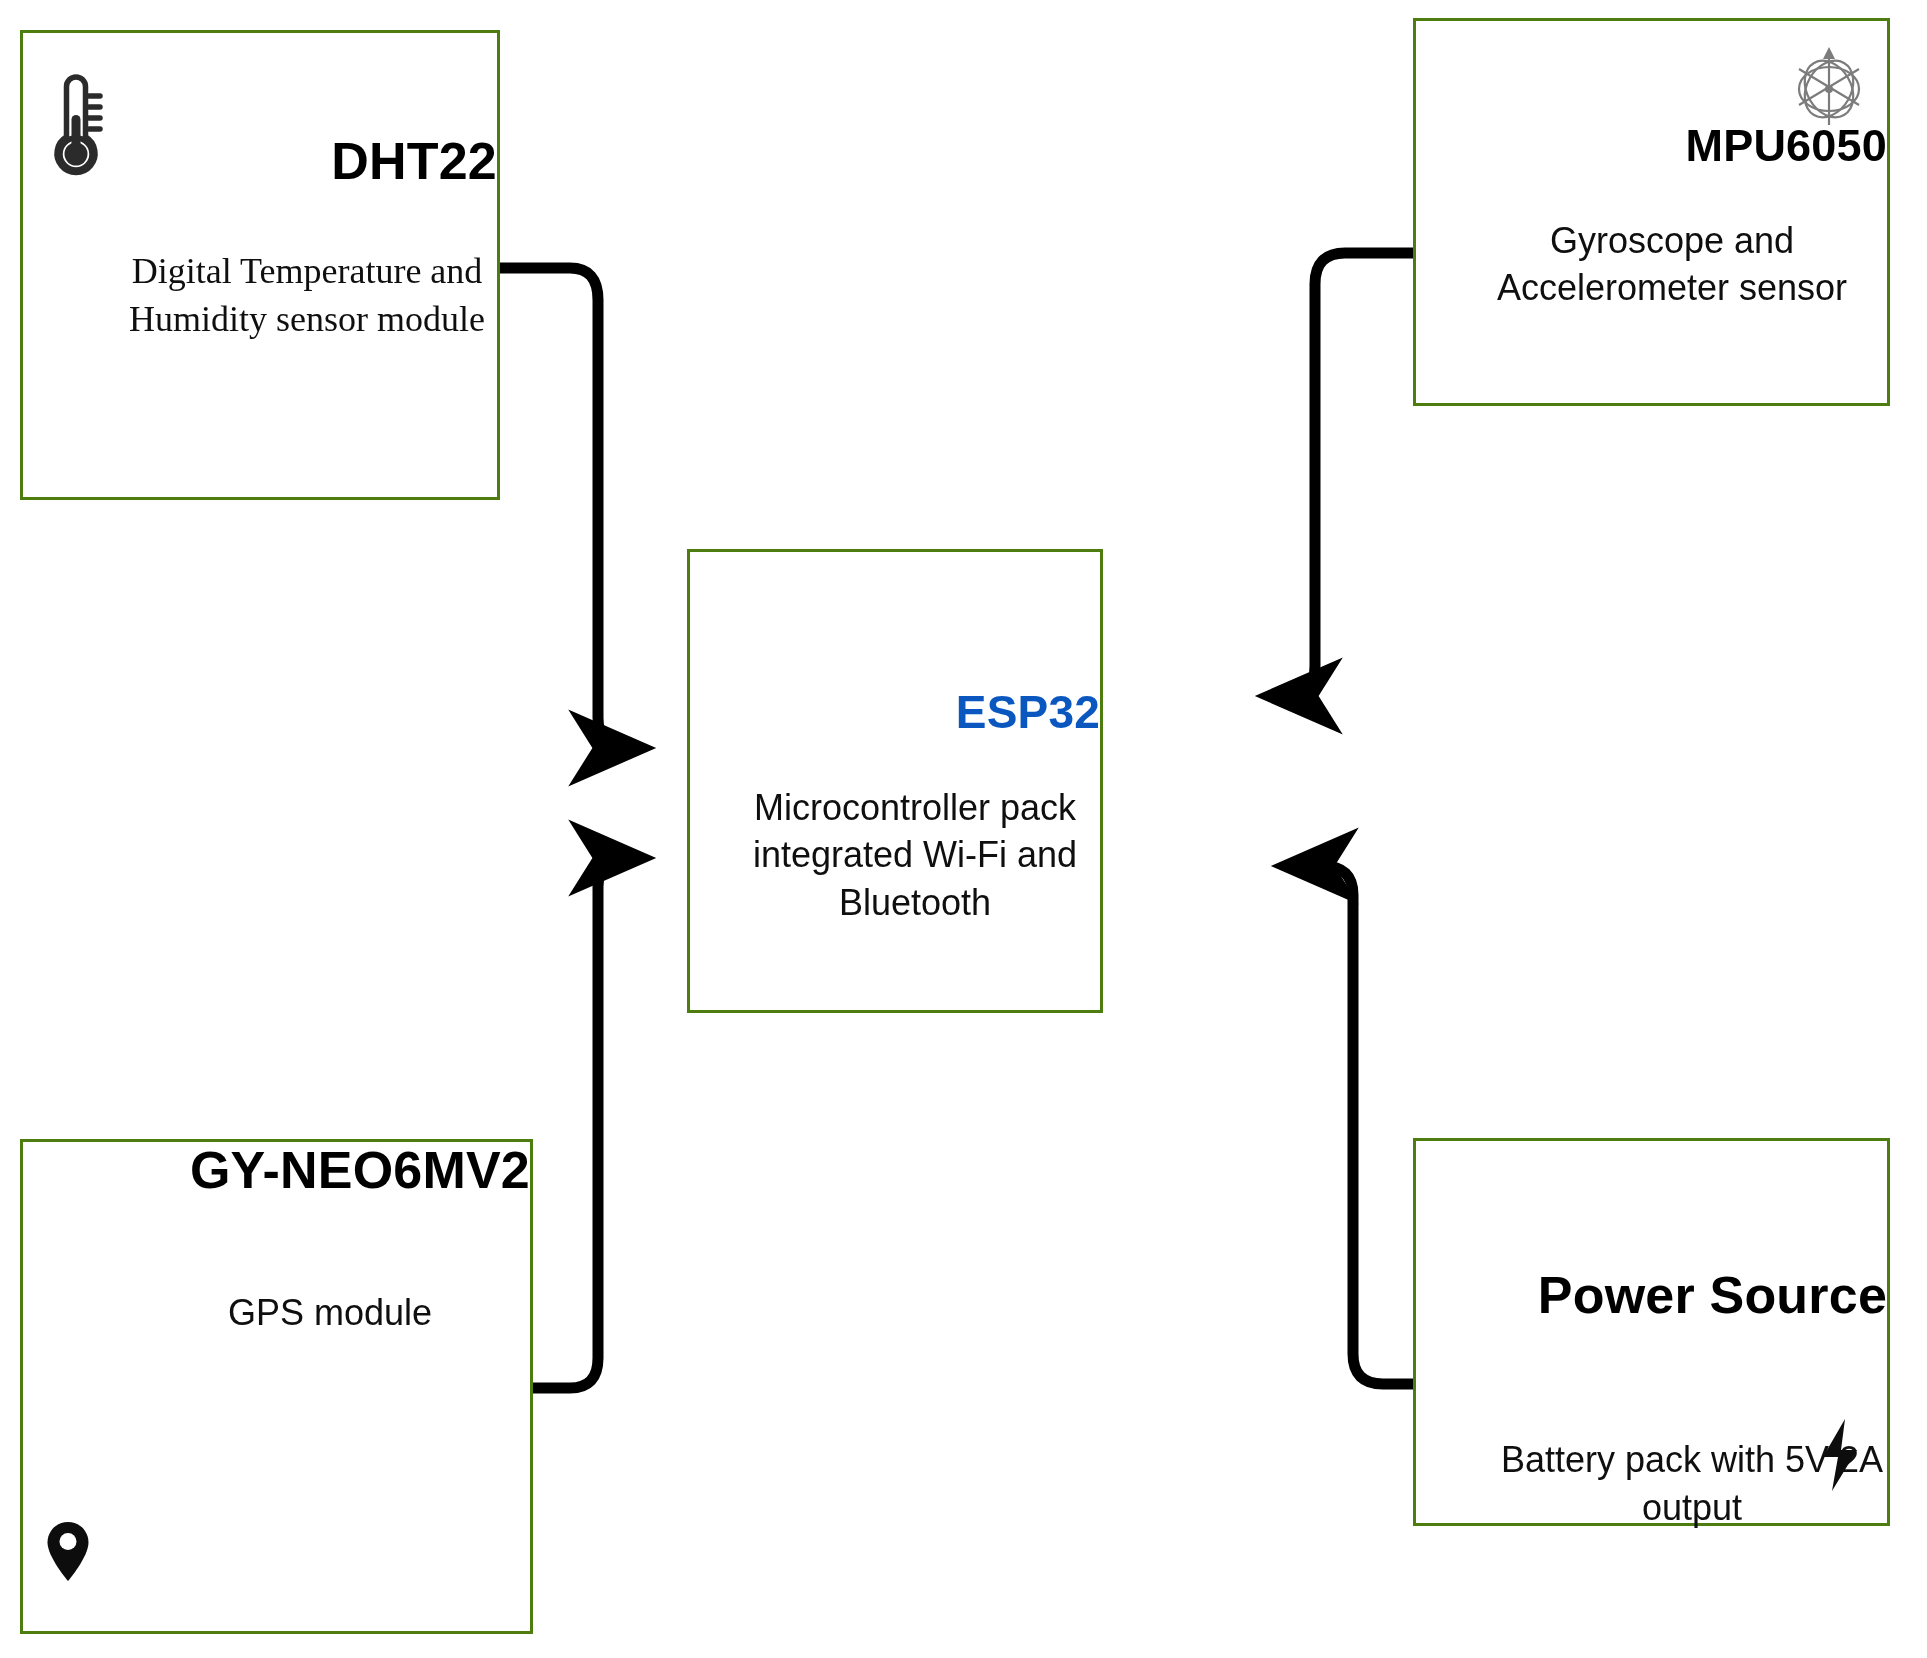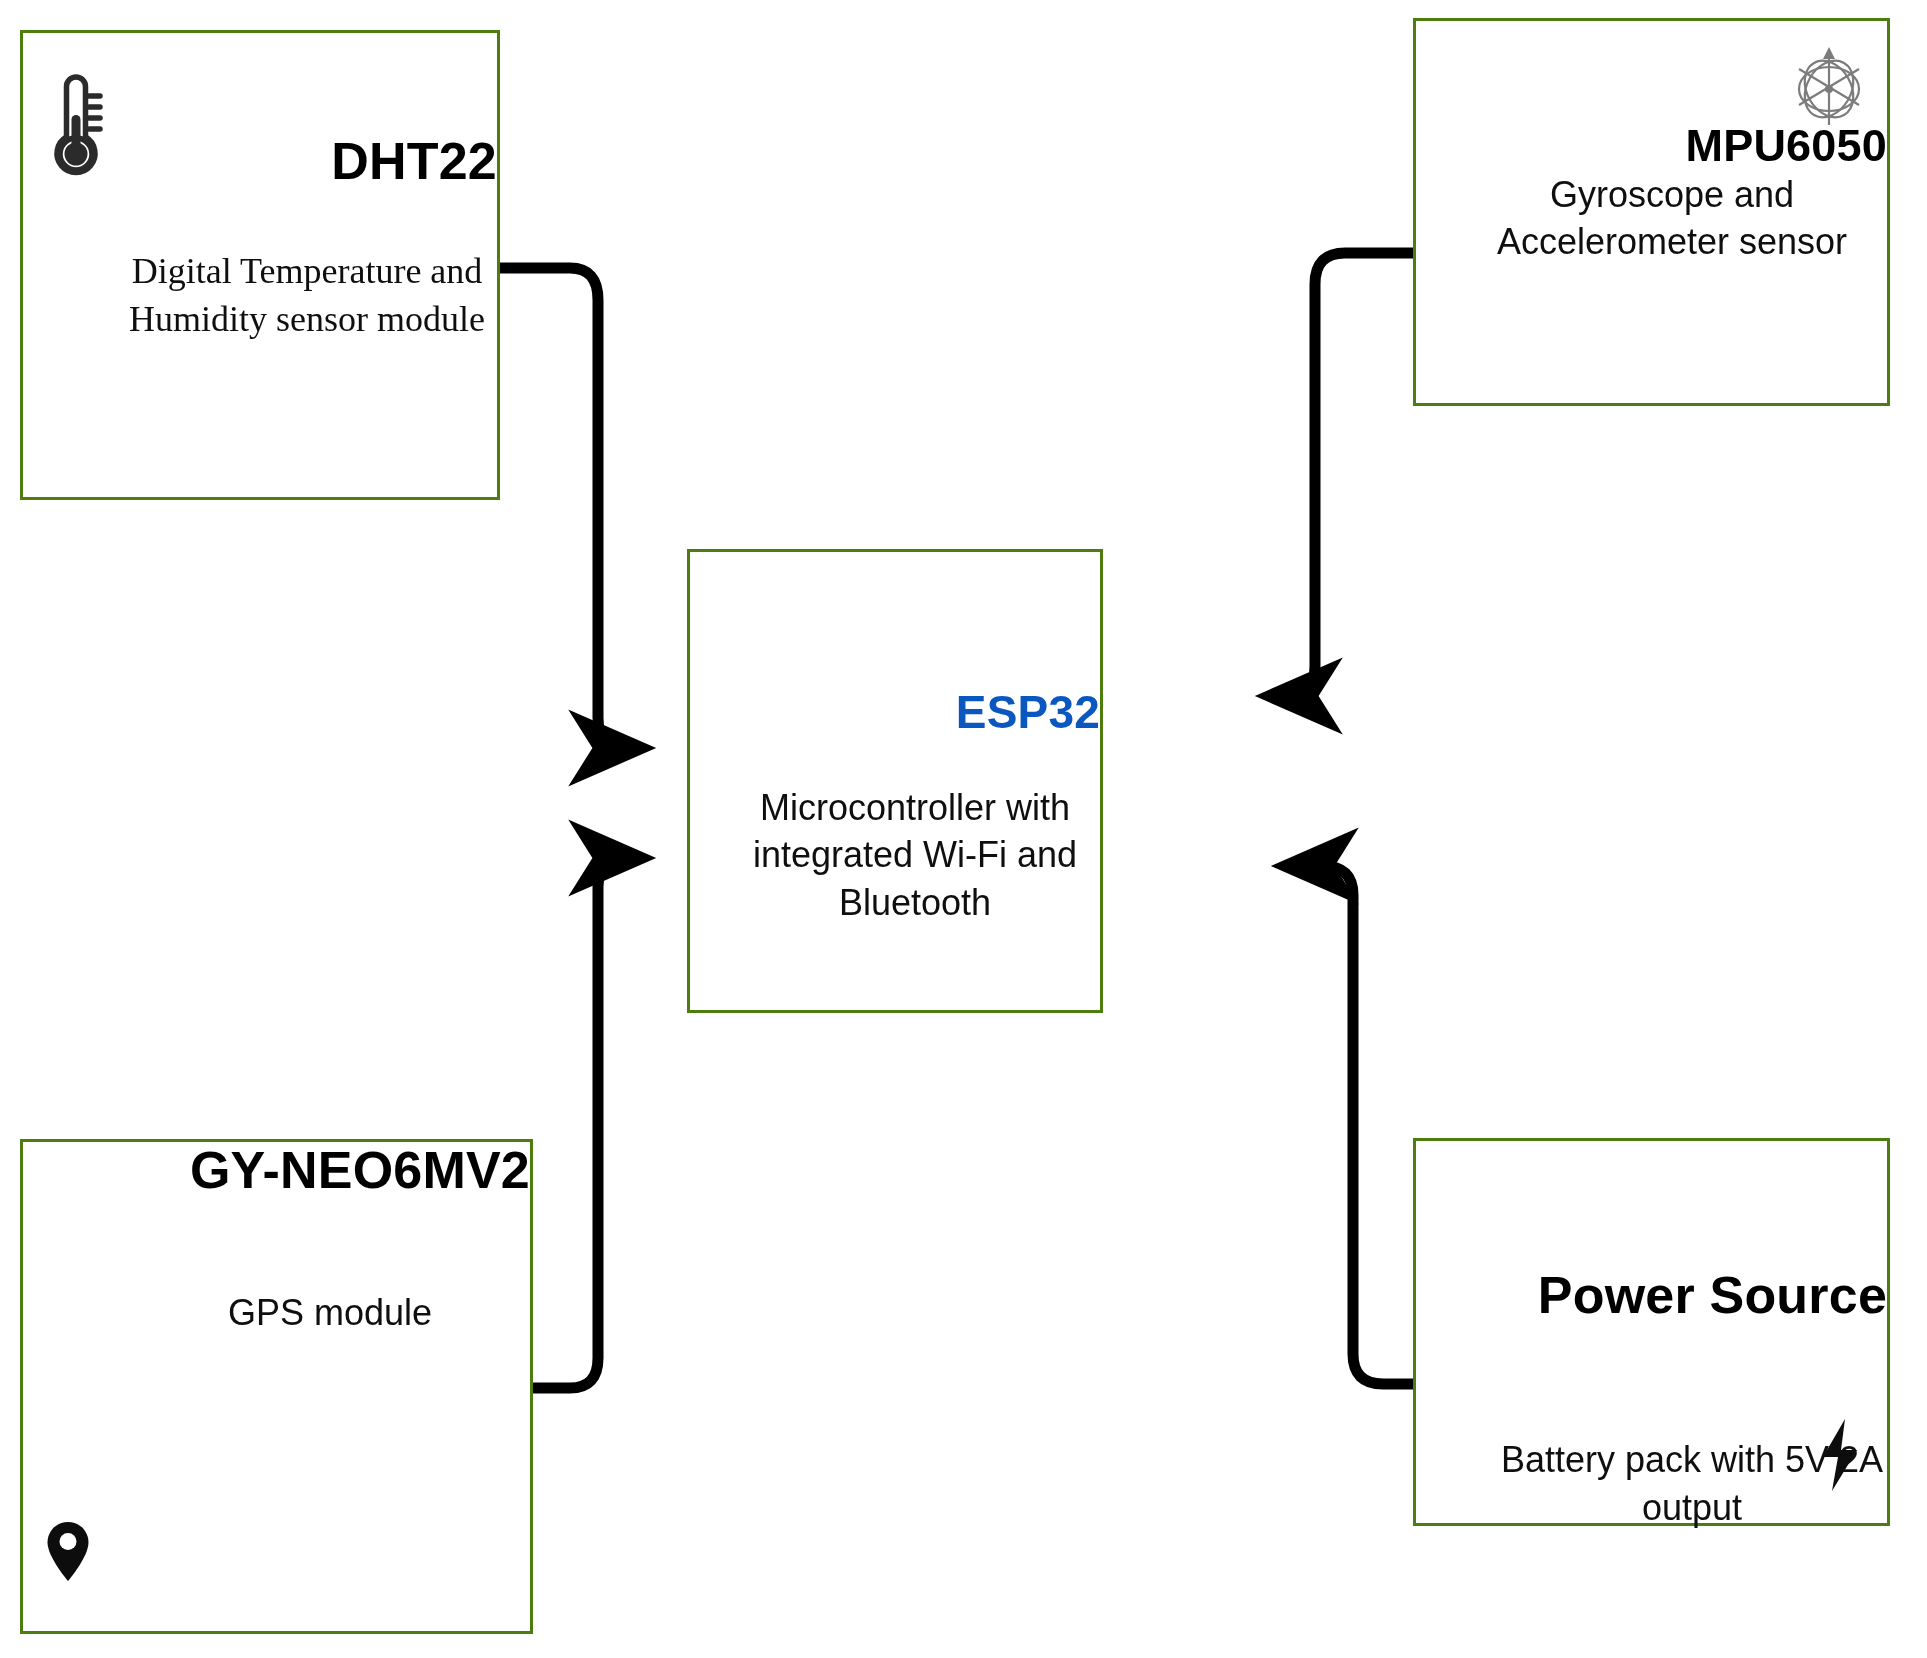--- a/index.html
+++ b/index.html
@@ -48,21 +48,21 @@
 
   
   #node-dht22 { left: 20px; top: 30px; width: 480px; height: 470px; }
   #node-dht22 .node-title { font-size: 52px; margin-top: 100px; }
   #node-dht22 .node-desc  { font-size: 36px; margin-top: 58px; width: 380px; font-family: Liberation Serif, serif; }
   #node-dht22 .node-icon  { left: 20px; top: 38px; }
 
   
   #node-mpu6050 { left: 1413px; top: 18px; width: 477px; height: 388px; }
   #node-mpu6050 .node-title { font-size: 45px; margin-top: 100px; }
-  #node-mpu6050 .node-desc  { font-size: 36px; width: 430px; }
+  #node-mpu6050 .node-desc  { font-size: 36px; margin-top: 46px; width: 430px; }
   #node-mpu6050 .node-icon  { right: 14px; top: 16px; }
 
   
   #node-esp32 { left: 687px; top: 549px; width: 416px; height: 464px; }
   #node-esp32 .node-title { font-size: 46px; margin-top: 135px; color: #0b57c0; }
   #node-esp32 .node-desc  { font-size: 36px; margin-top: 46px; width: 370px; }
 
   
   #node-gyneo { left: 20px; top: 1139px; width: 513px; height: 495px; }
   #node-gyneo .node-title { font-size: 52px; }
@@ -135,21 +135,21 @@
         <path d="M44,10 L50,22 L38,22 Z" fill="#7c7c7c"></path>
         <circle cx="44" cy="52" r="4" fill="#7c7c7c"></circle>
       </svg>
     </span>
     <div class="node-title">MPU6050</div>
     <div class="node-desc">Gyroscope and Accelerometer sensor</div>
   </div>
 
   <div class="node" id="node-esp32">
     <div class="node-title">ESP32</div>
-    <div class="node-desc">Microcontroller with integrated Wi-Fi and Bluetooth</div>
+    <div class="node-desc">Microcontroller pack integrated Wi-Fi and Bluetooth</div>
   </div>
 
   <div class="node" id="node-gyneo">
     <span class="node-icon">
       <svg width="46" height="64" viewBox="0 0 46 64">
         <path d="M23,2 C11.5,2 2.5,11 2.5,22.5 C2.5,37 23,61 23,61 C23,61 43.5,37 43.5,22.5 C43.5,11 34.5,2 23,2 Z" fill="#0d0d0d"></path>
         <circle cx="23" cy="21.5" r="8.5" fill="#ffffff"></circle>
       </svg>
     </span>
     <div class="node-title">GY-NEO6MV2</div>

